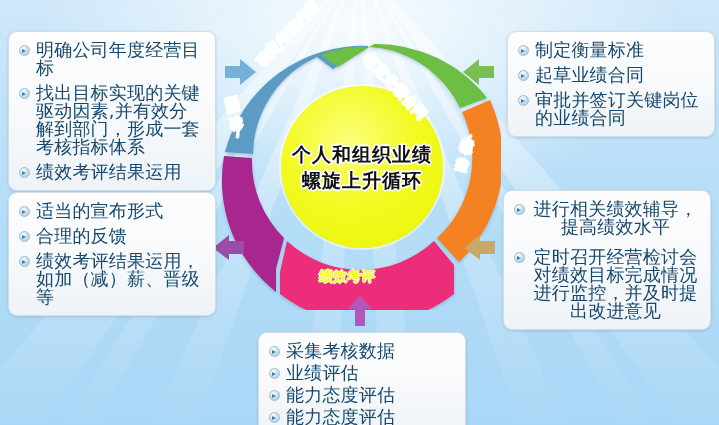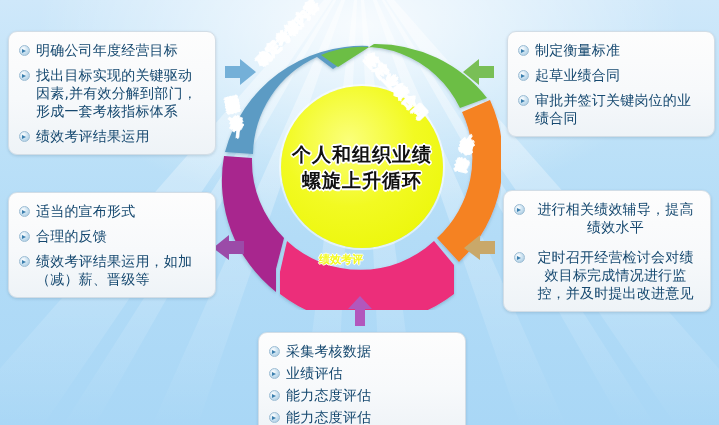--- a/index.html
+++ b/index.html
@@ -41,21 +41,21 @@
   .bullets {
     list-style: none;
     margin: 0;
     padding: 0;
   }
   .bullets li {
     position: relative;
     padding-left: 19px;
     margin-bottom: 7px;
     color: #15486f;
-    font-size: 14px;
+    font-size: 18px;
     line-height: 18px;
     letter-spacing: 0.2px;
   }
   .bullets li:last-child { margin-bottom: 0; }
   .bullets li .bdot {
     position: absolute;
     left: 2px;
     top: 4px;
     width: 11px;
     height: 11px;
@@ -214,21 +214,21 @@
       <div class="core-line">螺旋上升循环</div>
     </div>
 
     
     <div class="seg-label" style="left:32px; top:36px; width:108px; font-size:14px; color:#ffffff; transform:rotate(-47deg); transform-origin:left top;">确定考核内容</div>
 
     <div class="seg-label" style="left:152px; top:28px; width:108px; font-size:14px; color:#ffffff; transform:rotate(47deg); transform-origin:left top;">签定业绩合同</div>
 
     <div class="seg-label vert" style="left:238px; top:106px; font-size:13px; color:#ffffff; transform:rotate(14deg);">绩效辅导/监控</div>
 
-    <div class="seg-label" style="left:98px; top:230px; font-size:11px; color:#f2fa22;">绩效考评</div>
+    <div class="seg-label" style="left:98px; top:246px; font-size:14px; color:#f2fa22;">绩效考评</div>
 
     <div class="seg-label vert" style="left:8px; top:96px; font-size:13px; color:#ffffff; transform:rotate(168deg);">考核/薪酬结果应用</div>
   </div>
 
   <svg class="conn" style="left:225px; top:57px; width:32px; height:30px;" viewBox="0 0 32 30">
     <polygon points="0,9 15,9 15,2 31,15 15,28 15,21 0,21" fill="#74b0d8"></polygon>
   </svg>
 
   <svg class="conn" style="left:462px; top:57px; width:32px; height:30px;" viewBox="0 0 32 30">
     <polygon points="32,9 17,9 17,2 1,15 17,28 17,21 32,21" fill="#79bf56"></polygon>

